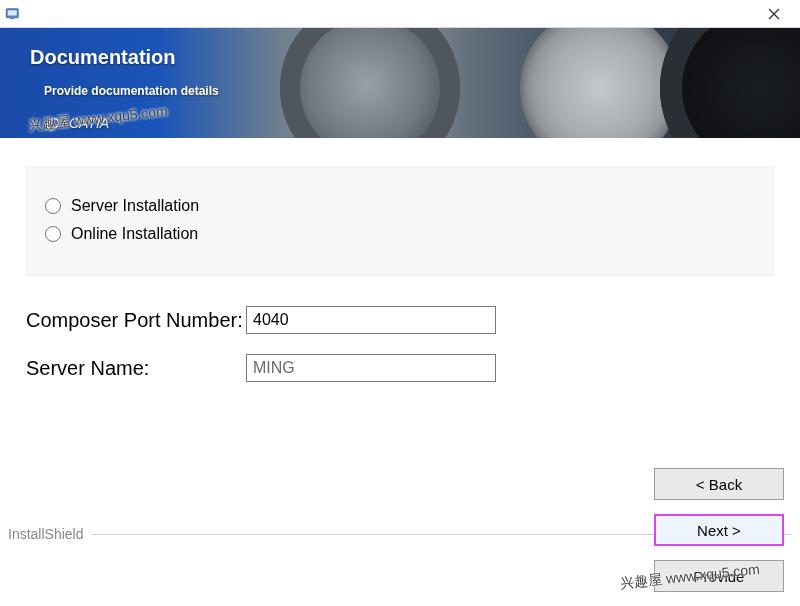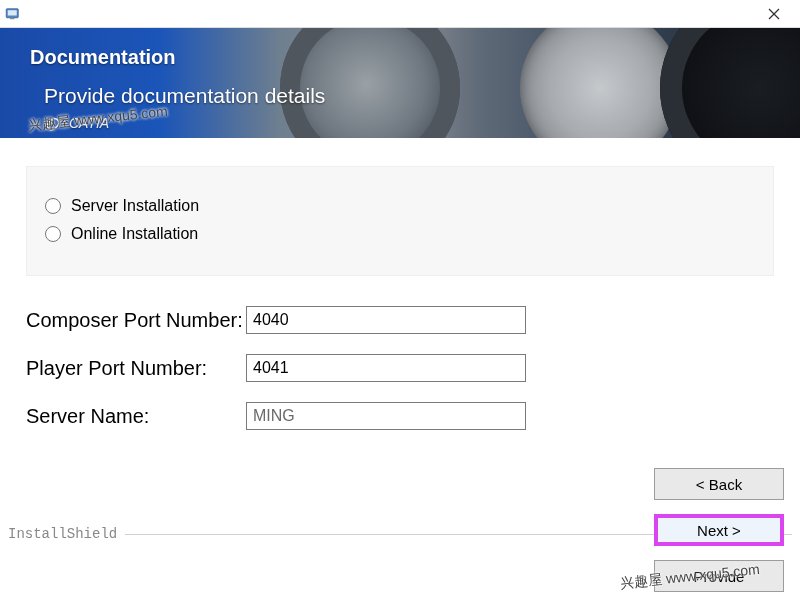--- a/index.html
+++ b/index.html
@@ -74,22 +74,22 @@
   .banner .title {
     position: absolute;
     left: 30px; top: 18px;
     font-size: 20px;
     font-weight: 700;
     text-shadow: 0 1px 2px rgba(0,0,0,.5);
   }
   .banner .subtitle {
     position: absolute;
     left: 44px; top: 56px;
-    font-size: 21px;
-    font-weight: 400;
+    font-size: 12px;
+    font-weight: 700;
     text-shadow: 0 1px 2px rgba(0,0,0,.5);
   }
   .banner .brand {
     position: absolute;
     left: 44px; top: 86px;
     font-size: 14px;
     font-style: italic;
     color: #e6e9ee;
     text-shadow: 0 1px 2px rgba(0,0,0,.5);
     display: flex; align-items: center; gap: 3px; justify-content: flex-end;
@@ -121,40 +121,39 @@
   }
   .field-row {
     display: flex; align-items: center;
     margin-bottom: 20px;
   }
   .field-row label {
     width: 220px;
     font-size: 20px;
   }
   .field-row input[type="text"] {
-    width: 280px;
+    width: 250px;
     height: 28px;
     border: 1px solid #7a7a7a;
     font-size: 16px;
     padding: 2px 6px;
     background: #ffffff;
   }
   .field-row input[disabled] {
     color: #6a6a6a;
     background: #ffffff;
   }
 
   
   .shield-line {
     position: absolute;
     left: 8px; right: 8px; bottom: 64px;
     display: flex; align-items: center;
     color: #888;
     font-size: 14px;
-    font-family: Liberation Mono, monospace;
   }
   .shield-line .rule {
     flex: 1;
     height: 1px;
     background: #d0d0d0;
     margin-left: 8px;
   }
 
   .button-bar {
     position: absolute;
@@ -163,21 +162,21 @@
   }
   .btn {
     width: 130px; height: 32px;
     border: 1px solid #9c9c9c;
     background: #e9e9e9;
     font-size: 15px;
     cursor: pointer;
     font-family: inherit;
   }
   .btn.primary {
-    border: 4px solid #d946ef;
+    border: 2px solid #d946ef;
     background: #eef4fb;
   }
 
   .watermark {
     position: absolute;
     font-size: 14px;
     color: #444;
     transform: rotate(-6deg);
     text-shadow: 0 0 3px #fff, 0 0 3px #fff;
     pointer-events: none;
@@ -232,24 +231,20 @@
       <span>Online Installation</span>
     </label>
   </div>
 
   <div class="fields">
     <div class="field-row">
       <label>Composer Port Number:</label>
       <input type="text" value="4040" style="">
     </div>
     <div class="field-row">
-      <label>Player Port Number:</label>
-      <input type="text" value="4041" style="">
-    </div>
-    <div class="field-row">
       <label>Server Name:</label>
       <input type="text" disabled="" value="MING" style="">
     </div>
   </div>
 
 </div>
 
 <div class="shield-line">
   <span>InstallShield</span>
   <div class="rule"></div>

